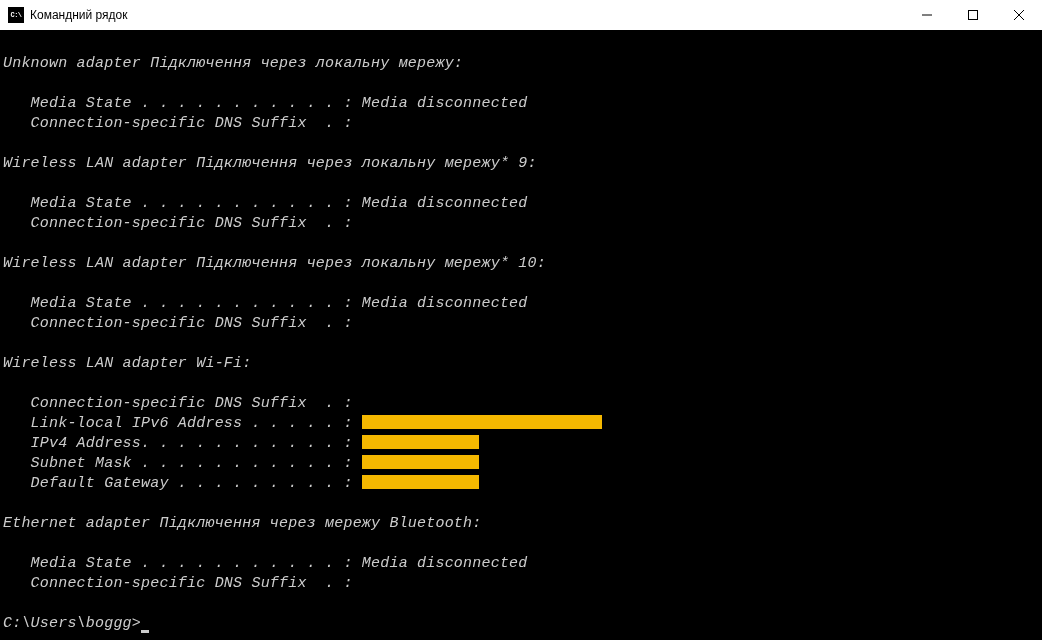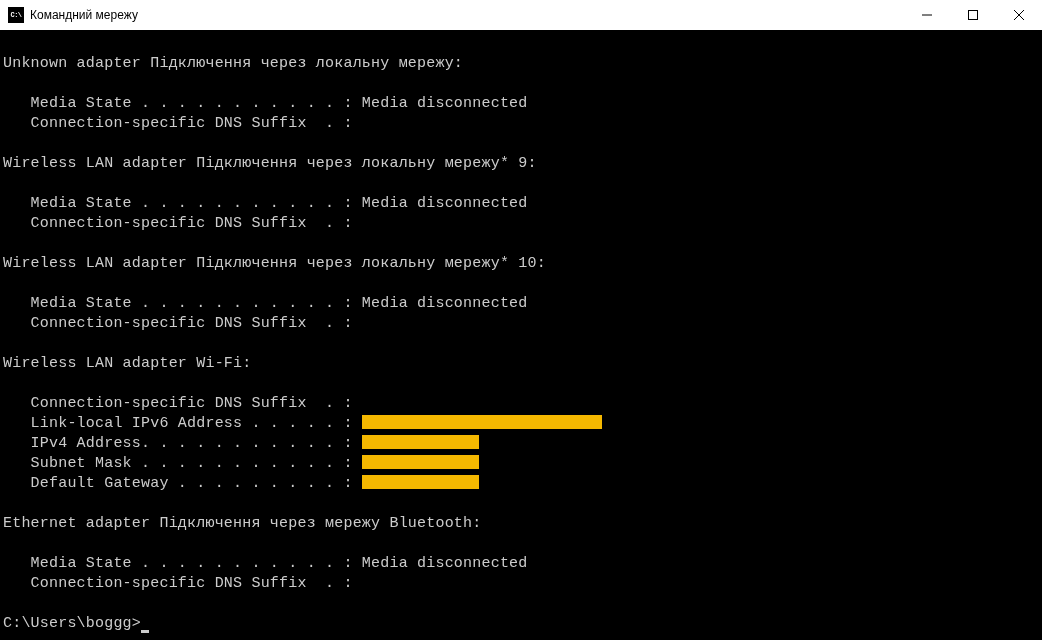--- a/index.html
+++ b/index.html
@@ -62,21 +62,21 @@
       background: #000;
       color: #ccc;
       font-size: 15px;
       line-height: 20px;
       padding: 4px 0 0 3px;
       white-space: pre;
       letter-spacing: 0.2px;
       height: calc(100% - 30px);
       overflow: hidden;
     }
-    .line { white-space: pre; }
+    .line { white-space: pre; font-style: italic; }
     .redacted {
       display: inline-block;
       background: #f5b800;
       height: 14px;
       vertical-align: middle;
       margin-top: -2px;
     }
     .redacted.w1 { width: 240px; }
     .redacted.w2 { width: 117px; }
     .cursor {
@@ -88,21 +88,21 @@
       margin-bottom: 1px;
     }
   </style>
 </head>
 <body>
 
 <div class="titlebar">
   <div class="titlebar-icon">
     <span class="titlebar-icon-inner">C:\</span>
   </div>
-  <span class="titlebar-text">Командний мережу</span>
+  <span class="titlebar-text">Командний рядок</span>
   <div class="window-controls">
     <div class="win-btn">
       <svg viewBox="0 0 10 10">
           <line x1="0" y1="5" x2="10" y2="5" stroke="#000" stroke-width="1"></line>
         </svg>
     </div>
     <div class="win-btn">
       <svg viewBox="0 0 10 10">
           <rect x="0.5" y="0.5" width="9" height="9" fill="none" stroke="#000" stroke-width="1"></rect>
         </svg>

